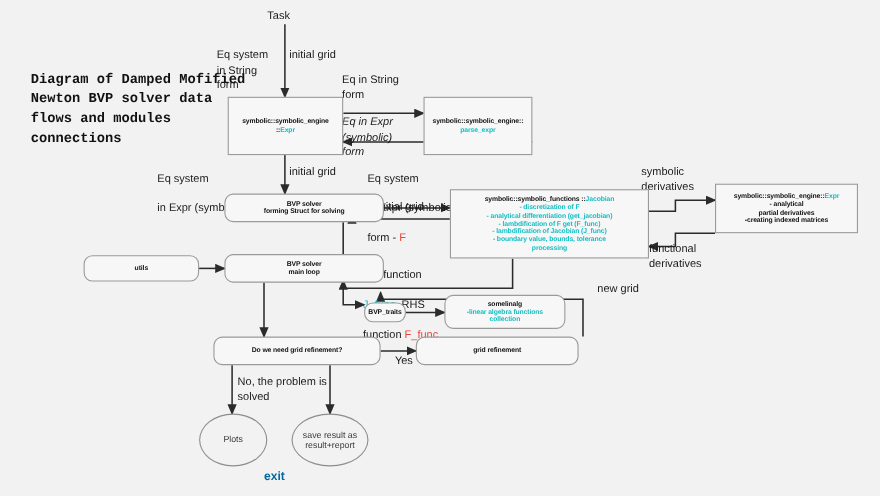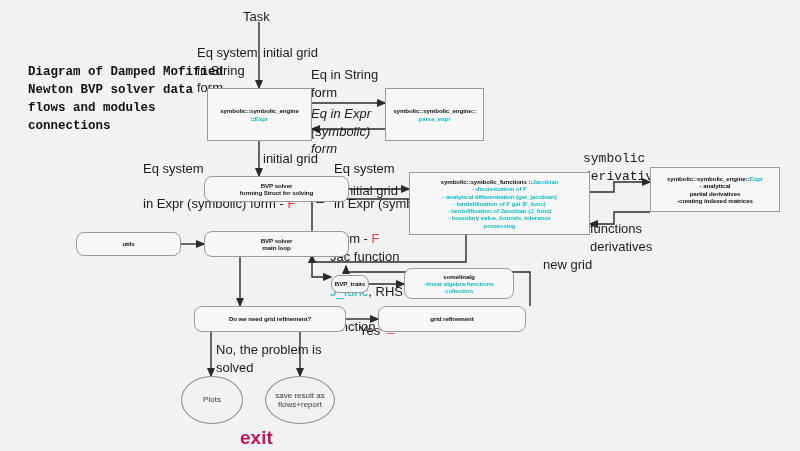--- a/index.html
+++ b/index.html
@@ -48,43 +48,43 @@
     letter-spacing: -0.1px;
   }
   .plain-8 {
     font-size: 8px;
     color: #3a3a3a;
   }
   .cyan { color: #13bec4; }
   .red { color: #e8453c; }
   .label {
     position: absolute;
-    font-size: 13px;
+    font-size: 10px;
     color: #1b1b1b;
     line-height: 1.35;
     white-space: pre-line;
   }
   #title {
     position: absolute;
     left: 28px;
     top: 63px;
     width: 200px;
     font-size: 12.5px;
     font-weight: bold;
     line-height: 1.45;
     color: #111;
     font-family: Liberation Mono, monospace;
   }
   #exit-label {
     position: absolute;
     left: 240px;
     top: 427px;
-    font-size: 19px;
+    font-size: 11px;
     font-weight: bold;
-    color: #be185d;
+    color: #0369a1;
   }
 </style>
 </head>
 <body>
 
 <div id="canvas">
 
   <svg class="edges" viewBox="0 0 800 451">
     <defs>
       <marker id="arrow" markerWidth="7" markerHeight="7" refX="6" refY="3" orient="auto" markerUnits="strokeWidth">
@@ -138,23 +138,23 @@
     <span>form - </span><span class="red">F</span>
   </div>
   <div class="label" style="left:343px; top:182px;">initial grid</div>
 
   <div class="label" style="left:330px; top:230px;">
     <span>Jac function</span><br>
     <span class="cyan">J_func</span><span>, RHS</span><br>
     <span>function </span><span class="red">F_func</span>
   </div>
 
-  <div class="label" style="left:583px; top:150px;font-family:Liberation Mono, monospace;">symbolic
+  <div class="label" style="left:583px; top:150px;">symbolic
 derivatives</div>
-  <div class="label" style="left:590px; top:220px;">functions
+  <div class="label" style="left:590px; top:220px;">functional
 derivatives</div>
   <div class="label" style="left:543px; top:256px;">new grid</div>
   <div class="label" style="left:346px; top:322px;padding-left:13px;">Yes</div>
   <div class="label" style="left:216px; top:341px;">No, the problem is
 solved</div>
 
   <div class="node" style="left:207px; top:88px; width:105px; height:53px;">
     <div class="inner bold-small">
       <span>symbolic::symbolic_engine</span><br>
       <span>::</span><span class="cyan">Expr</span>
@@ -227,19 +227,19 @@
     <div class="inner bold-small">grid refinement</div>
   </div>
 
   <div class="node ellipse" style="left:181px; top:376px; width:62px; height:48px;">
     <div class="inner plain-8">Plots</div>
   </div>
 
   <div class="node ellipse" style="left:265px; top:376px; width:70px; height:48px;">
     <div class="inner plain-8">
       <span>save result as</span><br>
-      <span>flows+report</span>
+      <span>result+report</span>
     </div>
   </div>
 
   <div id="exit-label">exit</div>
 
 </div>
 
 </body></html>

